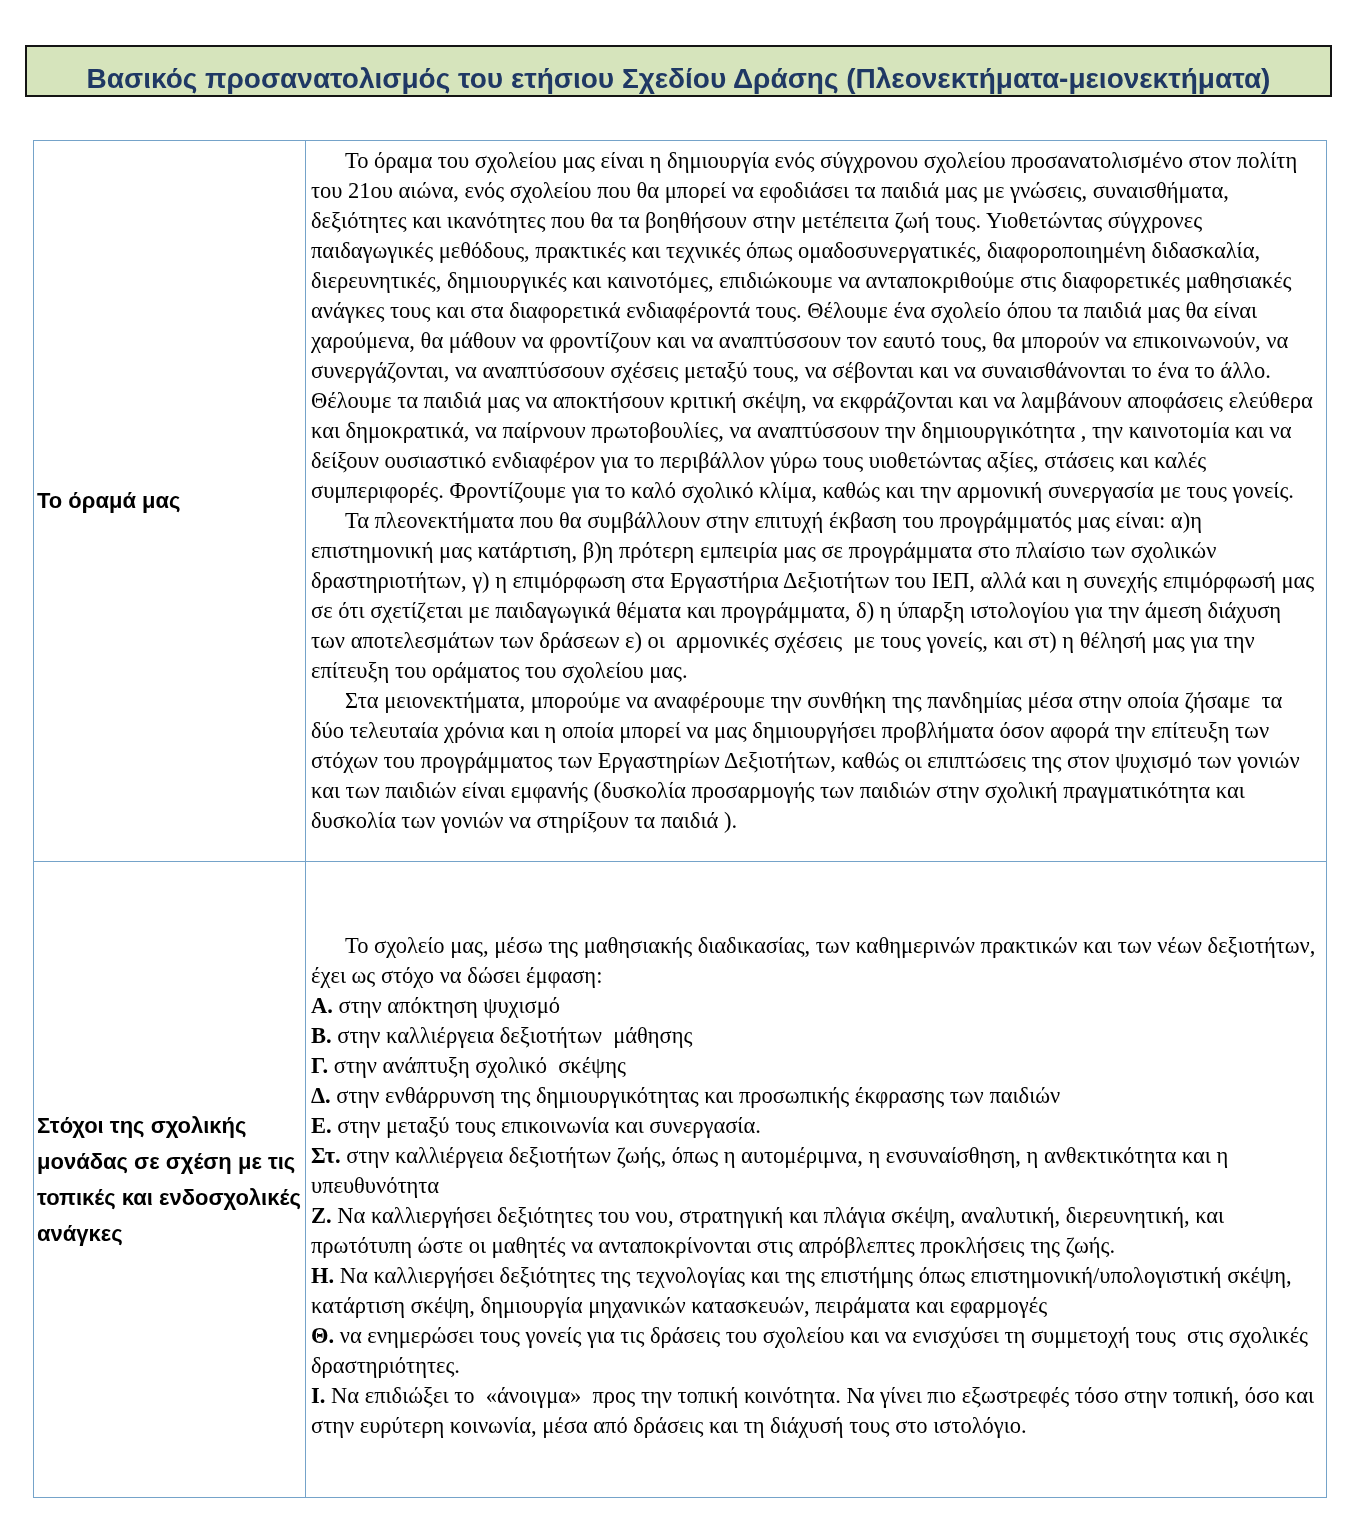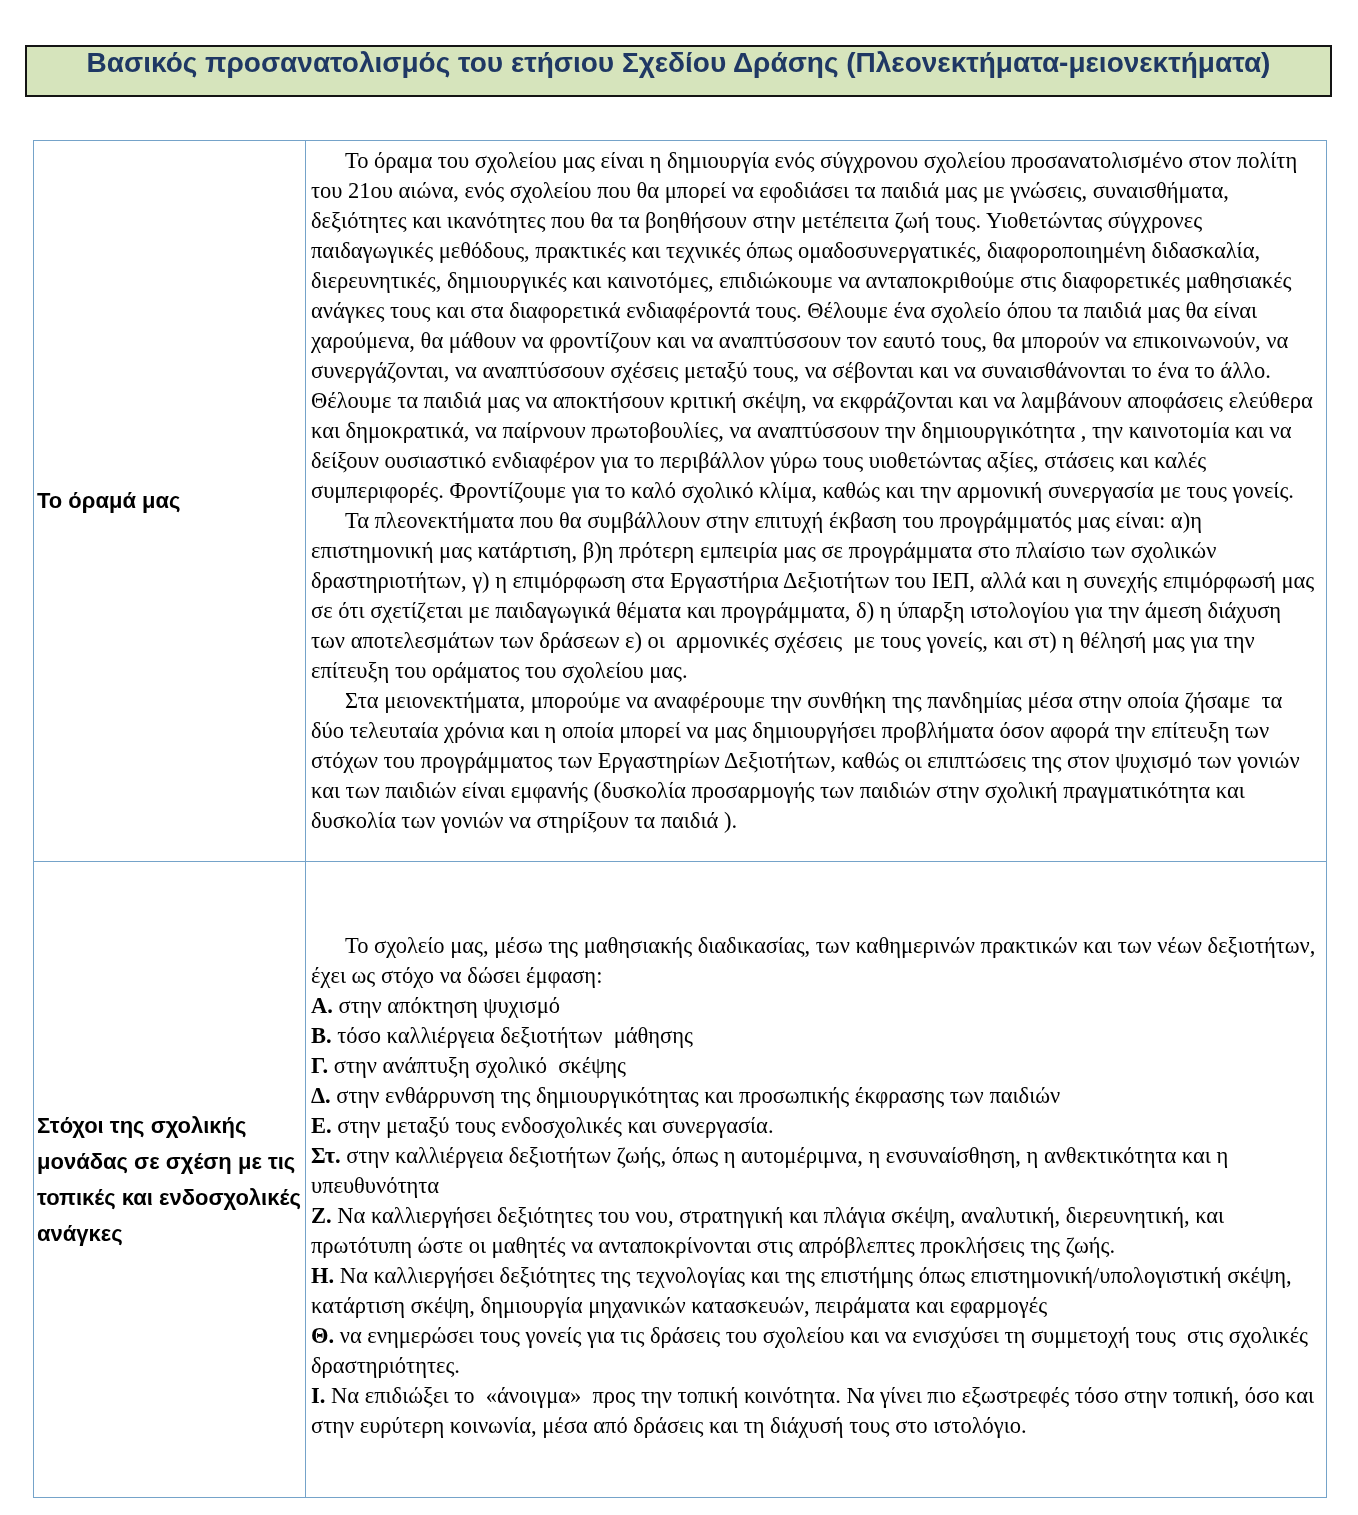--- a/index.html
+++ b/index.html
@@ -14,21 +14,21 @@
     width:1358px;height:1515px;
     position:relative;
     font-family:"Liberation Serif", serif;
     color:#000;
   }
   .title-bar{
     position:absolute;left:25px;top:45px;
     width:1307px;height:52px;
     background:var(--header-bg);
     border:2px solid var(--header-border);
-    display:flex;align-items:flex-start;justify-content:center;
+    display:flex;align-items:flex-end;justify-content:center;
   }
   .title-bar .title{
     font-family:"Liberation Sans", sans-serif;
     font-weight:bold;font-size:28px;
     color:var(--header-text);
     white-space:nowrap;
   }
   table.doc-table{
     position:absolute;left:33px;top:140px;
     width:1294px;
@@ -86,24 +86,24 @@
           </div>
       </td>
     </tr>
     <tr class="row-goals">
       <td class="label-cell">Στόχοι της σχολικής μονάδας σε σχέση με τις τοπικές και ενδοσχολικές ανάγκες</td>
       <td class="content-cell">
         <div class="goals-block">
           <p class="intro">Το σχολείο μας, μέσω της μαθησιακής διαδικασίας, των καθημερινών πρακτικών και των νέων δεξιοτήτων, έχει ως στόχο να δώσει έμφαση:</p>
           <div>
               <div class="item"><b>Α.</b><span> </span><span>στην απόκτηση ψυχισμό</span></div>
-              <div class="item"><b>Β.</b><span> </span><span>τόσο καλλιέργεια δεξιοτήτων  μάθησης</span></div>
+              <div class="item"><b>Β.</b><span> </span><span>στην καλλιέργεια δεξιοτήτων  μάθησης</span></div>
               <div class="item"><b>Γ.</b><span> </span><span>στην ανάπτυξη σχολικό  σκέψης</span></div>
               <div class="item"><b>Δ.</b><span> </span><span>στην ενθάρρυνση της δημιουργικότητας και προσωπικής έκφρασης των παιδιών</span></div>
-              <div class="item"><b>Ε.</b><span> </span><span>στην μεταξύ τους ενδοσχολικές και συνεργασία.</span></div>
+              <div class="item"><b>Ε.</b><span> </span><span>στην μεταξύ τους επικοινωνία και συνεργασία.</span></div>
               <div class="item"><b>Στ.</b><span> </span><span>στην καλλιέργεια δεξιοτήτων ζωής, όπως η αυτομέριμνα, η ενσυναίσθηση, η ανθεκτικότητα και η υπευθυνότητα</span></div>
               <div class="item"><b>Ζ.</b><span> </span><span>Να καλλιεργήσει δεξιότητες του νου, στρατηγική και πλάγια σκέψη, αναλυτική, διερευνητική, και πρωτότυπη ώστε οι μαθητές να ανταποκρίνονται στις απρόβλεπτες προκλήσεις της ζωής.</span></div>
               <div class="item"><b>Η.</b><span> </span><span>Να καλλιεργήσει δεξιότητες της τεχνολογίας και της επιστήμης όπως επιστημονική/υπολογιστική σκέψη, κατάρτιση σκέψη, δημιουργία μηχανικών κατασκευών, πειράματα και εφαρμογές</span></div>
               <div class="item"><b>Θ.</b><span> </span><span>να ενημερώσει τους γονείς για τις δράσεις του σχολείου και να ενισχύσει τη συμμετοχή τους  στις σχολικές δραστηριότητες.</span></div>
               <div class="item"><b>Ι.</b><span> </span><span>Να επιδιώξει το  «άνοιγμα»  προς την τοπική κοινότητα. Να γίνει πιο εξωστρεφές τόσο στην τοπική, όσο και στην ευρύτερη κοινωνία, μέσα από δράσεις και τη διάχυσή τους στο ιστολόγιο.</span></div>
             </div>
         </div>
       </td>
     </tr>
   </tbody>

